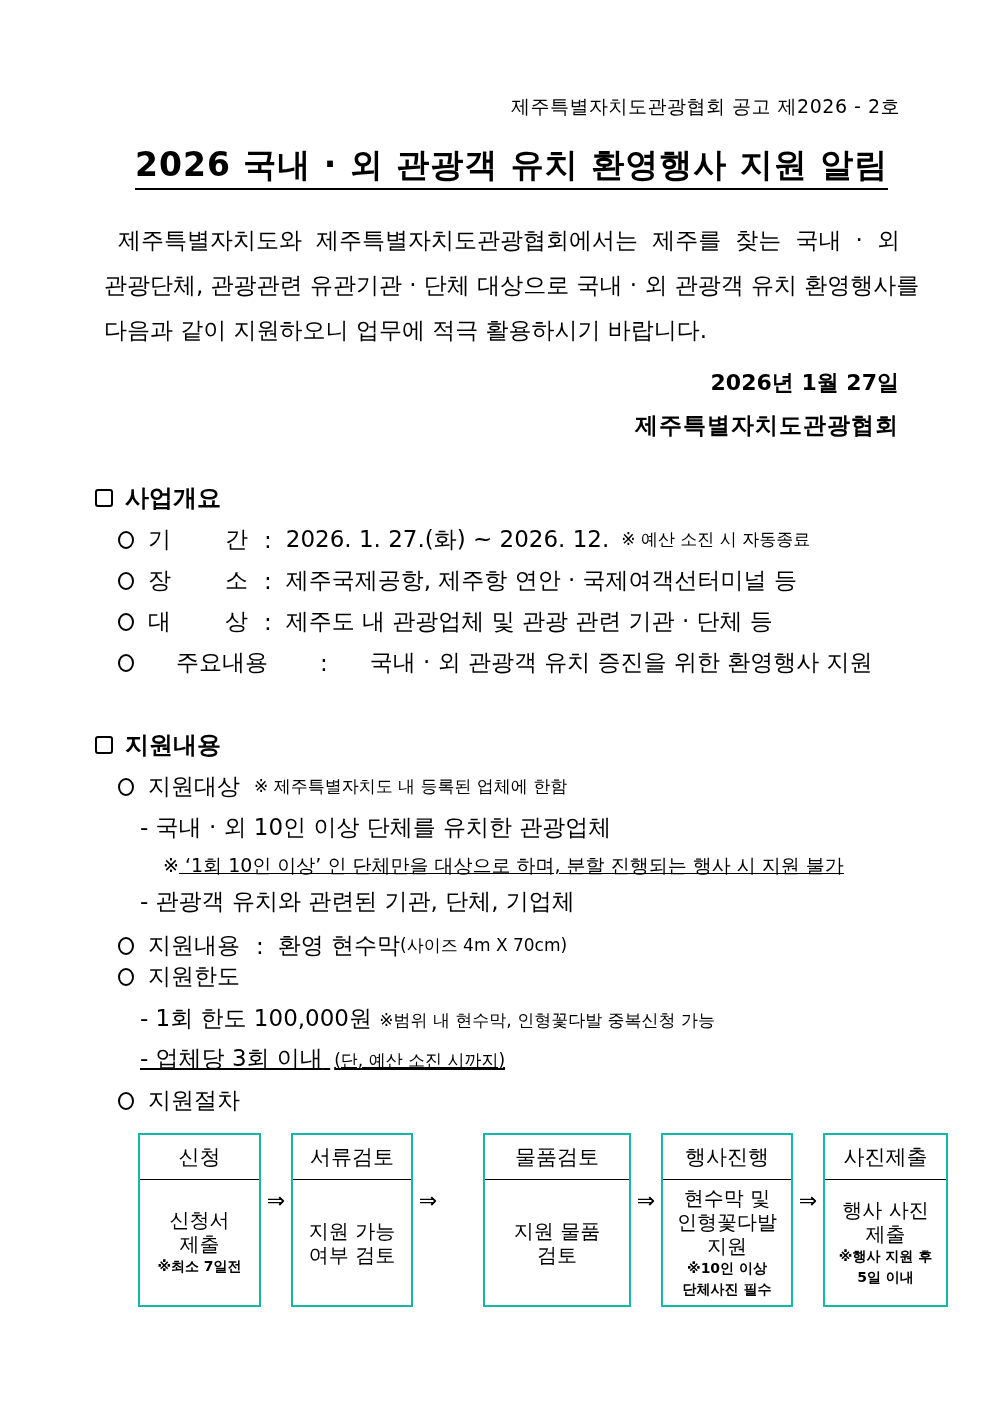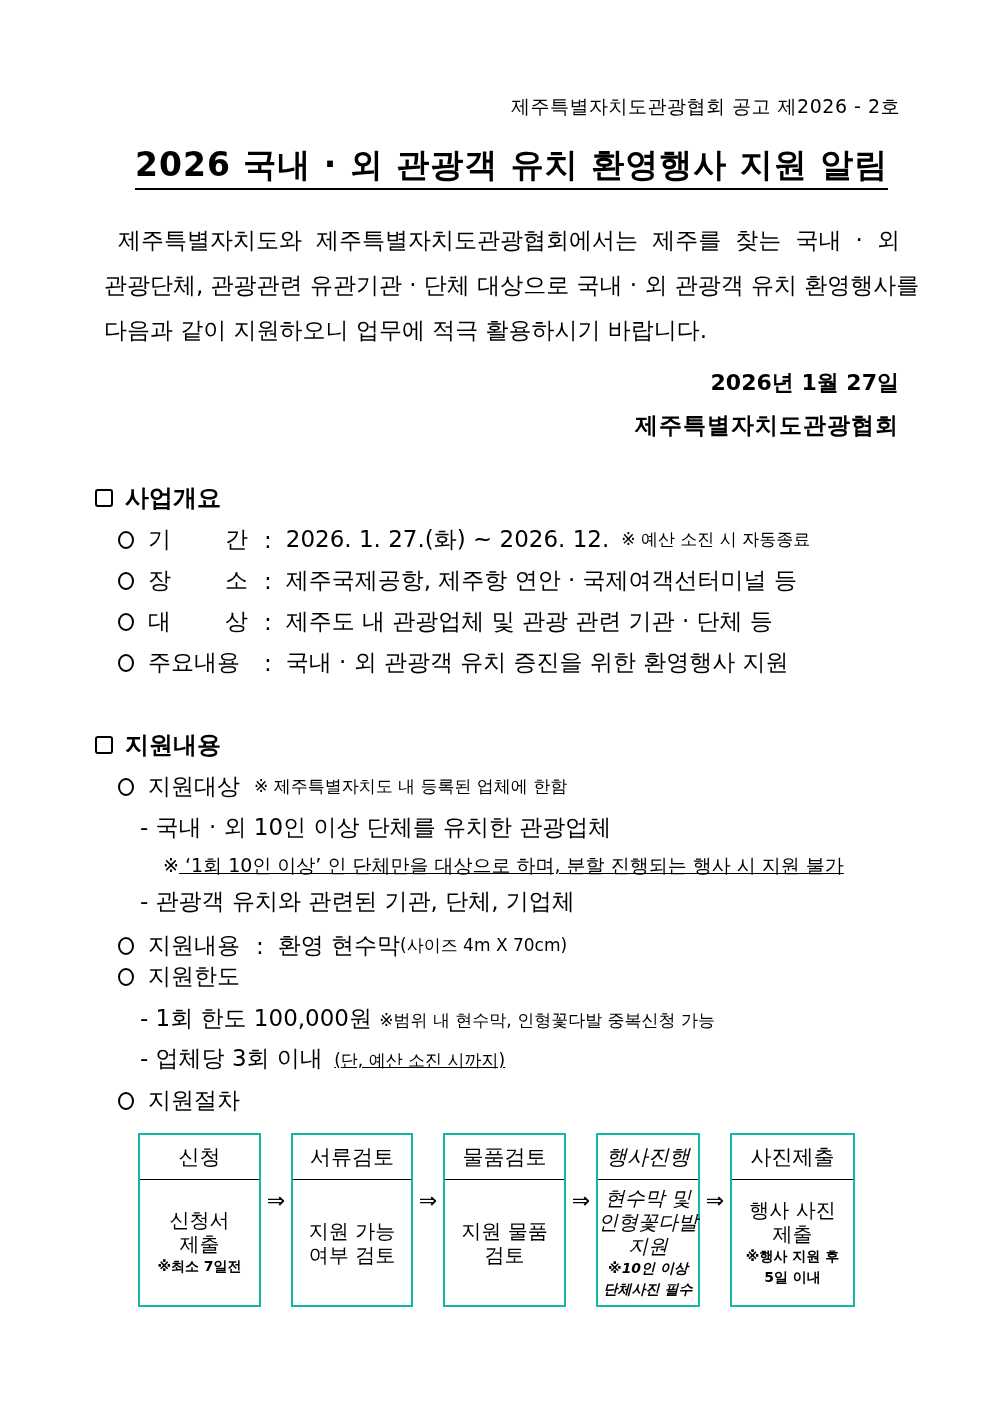--- a/index.html
+++ b/index.html
@@ -84,21 +84,21 @@
 <div class="abs item" style="top:606px;">
   <span class="circ"></span>
   <span class="lbl spread">
       <span>대</span>
       <span>상</span>
     </span>
   <span class="colon">:</span>
   <span>제주도 내 관광업체 및 관광 관련 기관 · 단체 등</span>
 </div>
 
-<div class="abs item" style="top:647px;">
+<div class="abs item" style="top:647px;gap:28px;">
   <span class="circ"></span>
   <span class="lbl" style="width:100px;">주요내용</span>
   <span class="colon">:</span>
   <span>국내 · 외 관광객 유치 증진을 위한 환영행사 지원</span>
 </div>
 
 <div class="abs sec-head" style="top:729px;">
   <span class="sq"></span>
   <span>지원내용</span>
 </div>
@@ -123,21 +123,21 @@
 </div>
 
 <div class="abs item" style="top:961px;">
   <span class="circ"></span>
   <span>지원한도</span>
 </div>
 <div class="abs dash" style="top:1003px;">
   <span>- 1회 한도 100,000원</span>
   <span class="small" style="margin-left:0;text-align:center;">※범위 내 현수막, 인형꽃다발 중복신청 가능</span>
 </div>
-<div class="abs dash" style="top:1043px;">
+<div class="abs dash" style="top:1043px;text-decoration:underline;">
   <span>- 업체당 3회 이내</span>
   <span class="small u" style="margin-left:4px;">(단, 예산 소진 시까지)</span>
 </div>
 
 <div class="abs item" style="top:1085px;">
   <span class="circ"></span>
   <span>지원절차</span>
 </div>
 
 <div class="abs flow">
@@ -151,29 +151,29 @@
   </div>
   <div class="arrow">⇒</div>
   <div class="box" style="width:122px;">
     <div class="bh">서류검토</div>
     <div class="bb">
       <div>지원 가능</div>
       <div>여부 검토</div>
     </div>
   </div>
   <div class="arrow">⇒</div>
-  <div class="box" style="width:123px;">
+  <div class="box" style="width:148px;margin-left:40px;">
     <div class="bh">물품검토</div>
     <div class="bb">
       <div>지원 물품</div>
       <div>검토</div>
     </div>
   </div>
   <div class="arrow">⇒</div>
-  <div class="box" style="width:104px;font-style:italic;">
+  <div class="box" style="width:132px;">
     <div class="bh">행사진행</div>
     <div class="bb">
       <div>현수막 및</div>
       <div>인형꽃다발</div>
       <div>지원</div>
       <div class="n">※10인 이상</div>
       <div class="n">단체사진 필수</div>
     </div>
   </div>
   <div class="arrow">⇒</div>

